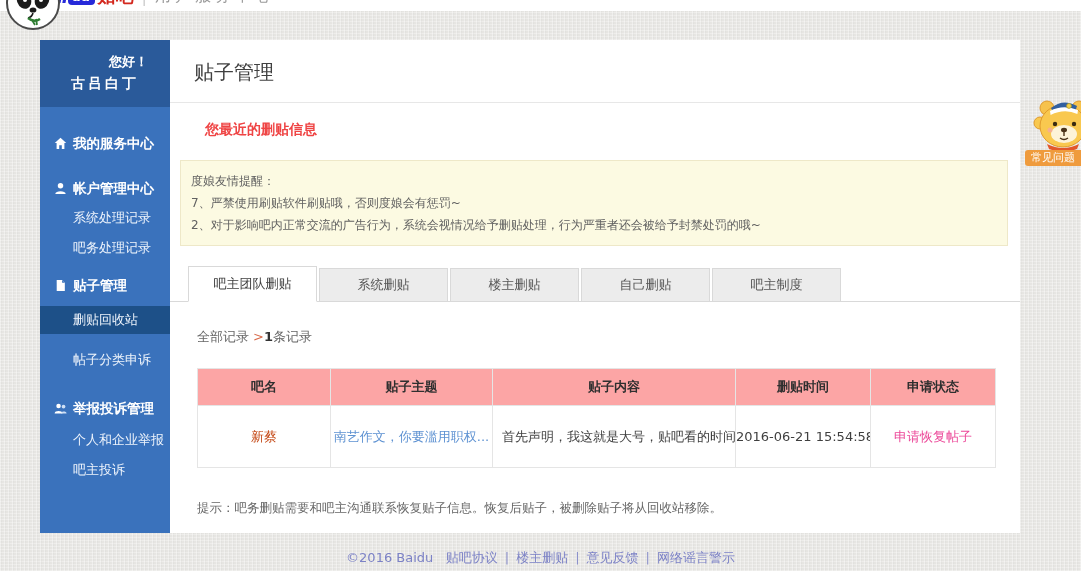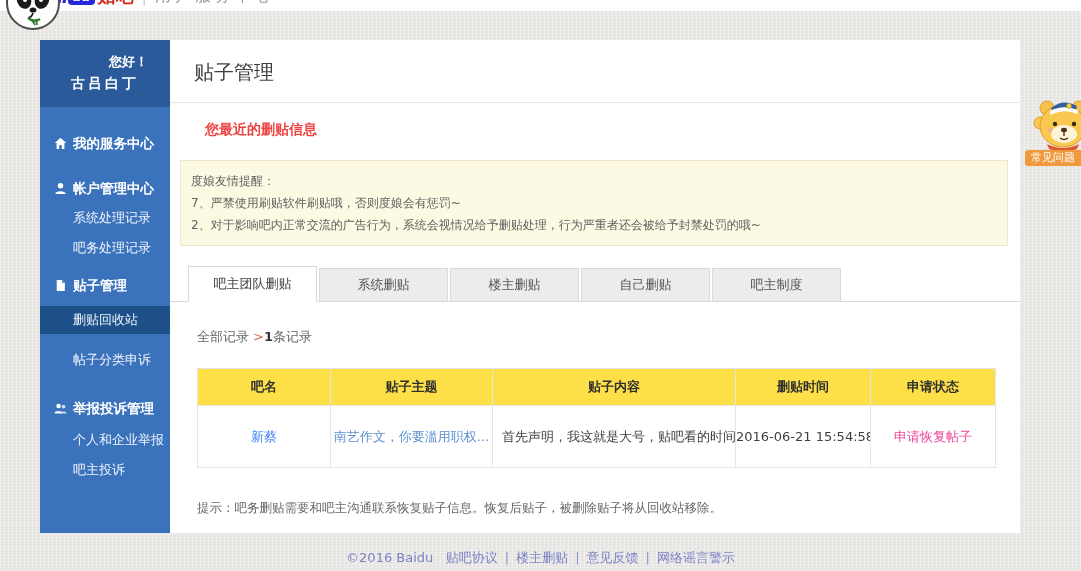--- a/index.html
+++ b/index.html
@@ -55,24 +55,24 @@
   .tab{ width:129px; height:33px; margin-right:2px; background:#ececec; border:1px solid #d9d9d9; border-bottom:none;
         display:flex; align-items:center; justify-content:center; font-size:13px; color:#555555; cursor:pointer; }
   .tab.active{ height:36px; background:#ffffff; color:#404040; margin-bottom:-1px; border-bottom:1px solid #ffffff; }
 
   .records{ position:absolute; left:27px; top:288px; font-size:13px; color:#666666; }
   .records .gt{ color:#d86a4a; margin-left:4px; }
   .records b{ color:#333333; }
 
   table.recs{ position:absolute; left:27px; top:328px; width:798px; border-collapse:collapse; table-layout:fixed; }
   table.recs th, table.recs td{ border:1px solid #e5e5e5; font-size:13px; overflow:hidden; white-space:nowrap; }
-  table.recs th{ height:37px; background:#fde047; color:#2f2f2f; font-weight:bold; text-align:center; }
+  table.recs th{ height:37px; background:#fca5a5; color:#2f2f2f; font-weight:bold; text-align:center; }
   table.recs td{ height:62px; text-align:center; color:#3f3f3f; }
   td.cell-content{ text-align:left; padding-left:9px; }
-  .link-forum{ color:#3b82f6; cursor:pointer; text-decoration:none; }
+  .link-forum{ color:#c2410c; cursor:pointer; text-decoration:none; }
   .link-topic{ color:#5e92d2; cursor:pointer; text-decoration:none; }
   .link-action{ color:#ec4899; cursor:pointer; text-decoration:none; }
 
   .hint{ position:absolute; left:27px; top:460px; font-size:12.5px; color:#666666; white-space:nowrap; }
 
   
   .mascot{ position:absolute; left:1031px; top:94px; width:60px; height:58px; z-index:3; }
   .faq-btn{ position:absolute; left:1025px; top:150px; width:60px; height:16px; background:#ef9b3d;
             border-radius:3px 0 0 3px; color:#ffffff; font-size:11px; line-height:16px; padding-left:6px;
             cursor:pointer; z-index:4; white-space:nowrap; }

